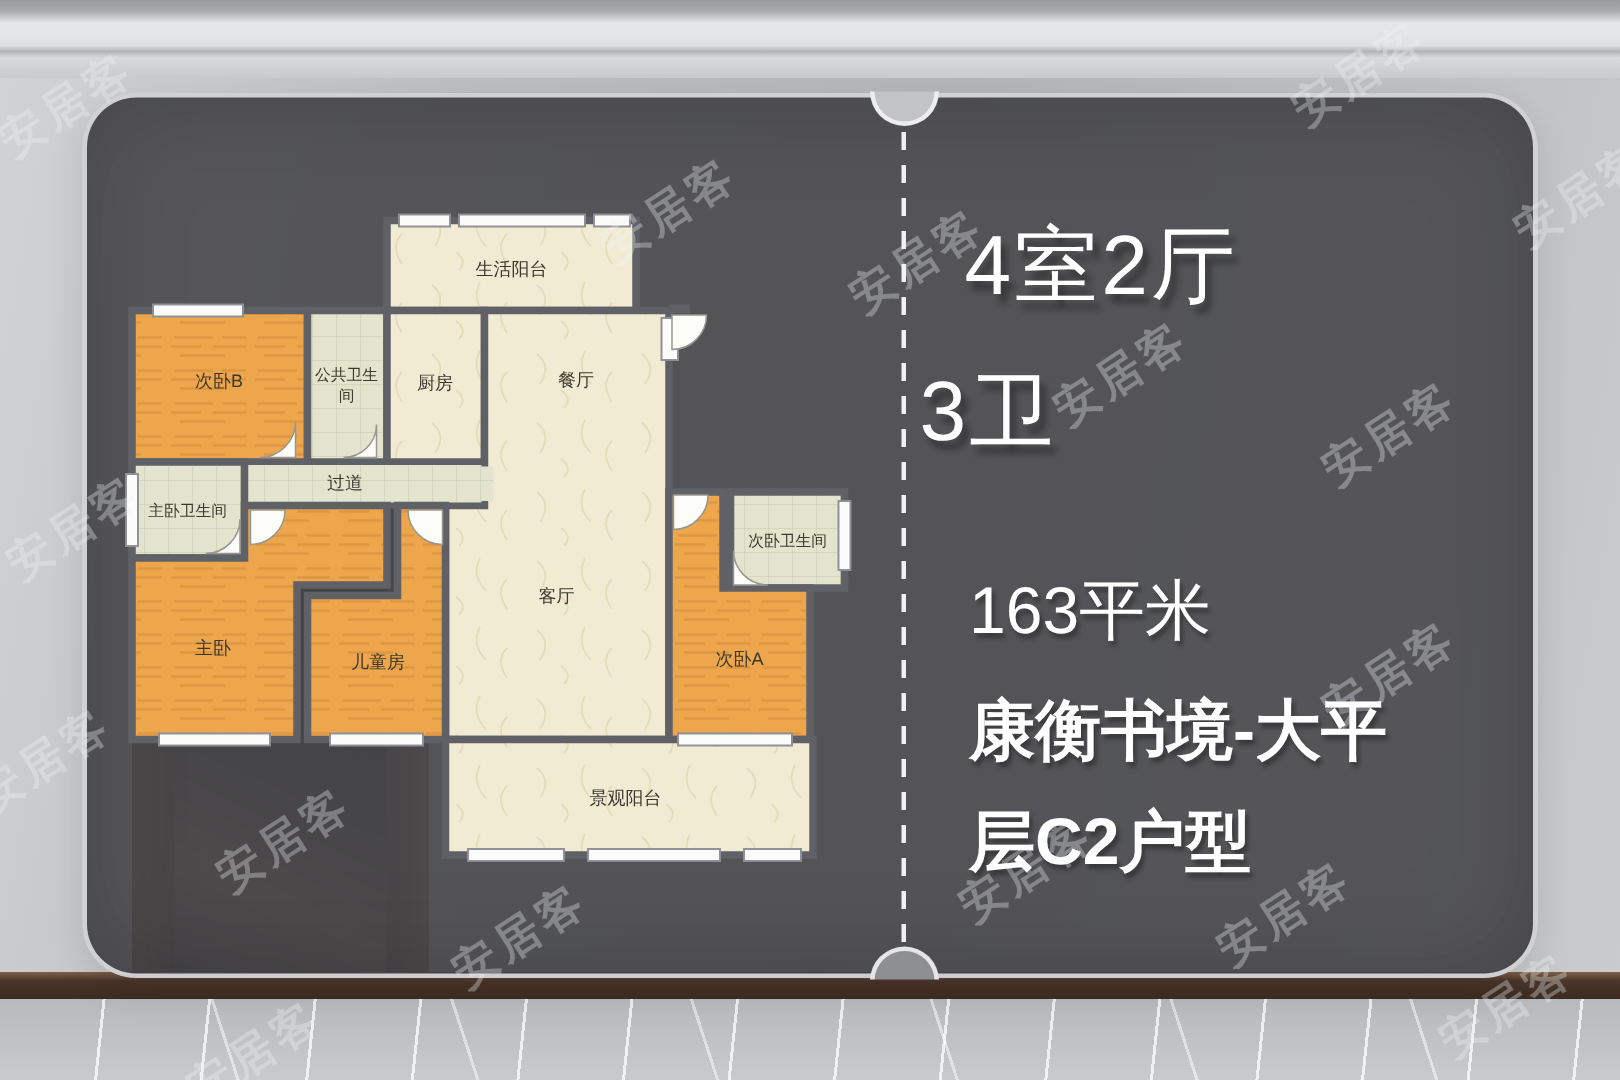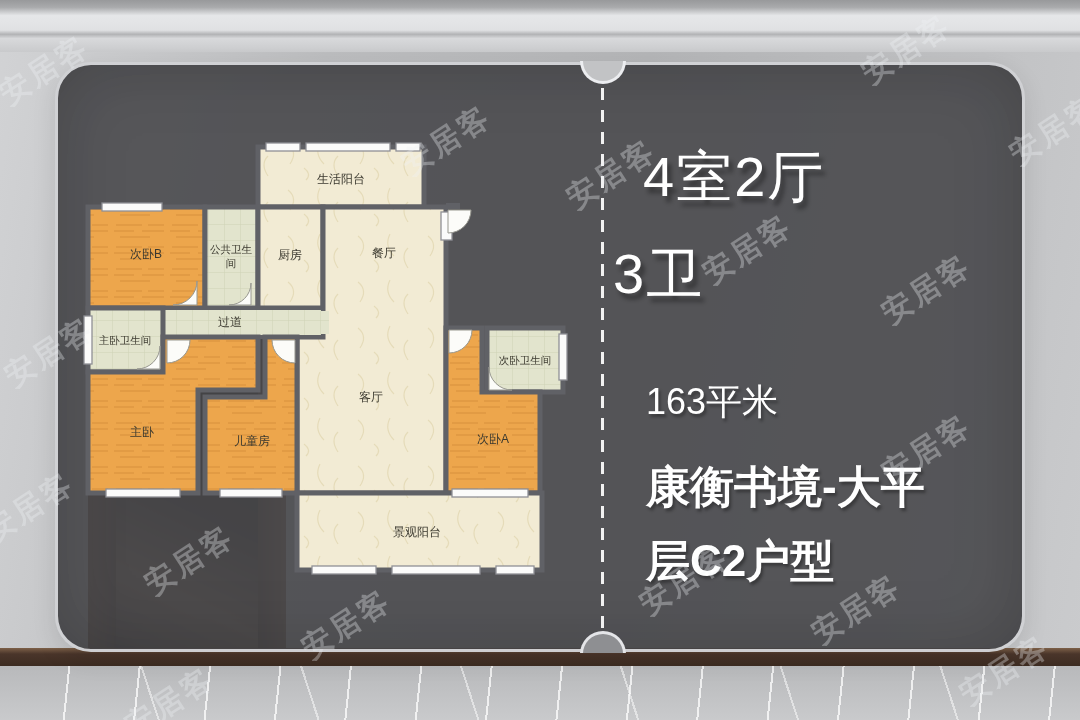--- a/index.html
+++ b/index.html
@@ -46,21 +46,21 @@
     border:3px solid rgba(243,245,247,.85);display:block;}
   .notch.top{top:61px;} .notch.top span{top:-23px;background:#c2c3c5;}
   .notch.bottom{top:629px;} .notch.bottom span{top:2px;background:#8e8f92;}
 
   
   .panel-text{position:absolute;z-index:3;color:#fff;white-space:nowrap;}
   .t-title{font-size:56px;font-weight:normal;letter-spacing:2px;
     text-shadow:4px 6px 4px rgba(15,15,15,.42);text-align:center;}
   .t-title1{left:643px;top:140px;}
   .t-title2{left:613px;top:237px;}
-  .t-area{left:646px;top:378px;font-size:36px;font-weight:normal;
+  .t-area{left:646px;top:378px;font-size:44px;font-weight:normal;
     text-shadow:2px 3px 3px rgba(15,15,15,.40);}
   .t-name{font-size:44px;font-weight:bold;text-shadow:2px 3px 3px rgba(15,15,15,.40);}
   .t-name1{left:646px;top:458px;}
   .t-name2{left:646px;top:532px;}
 
   
   .wm{position:absolute;z-index:4;color:rgba(240,242,245,.33);font-size:30px;font-weight:bold;
     letter-spacing:3px;transform:rotate(-33deg);white-space:nowrap;pointer-events:none;}
 </style>
 </head>

